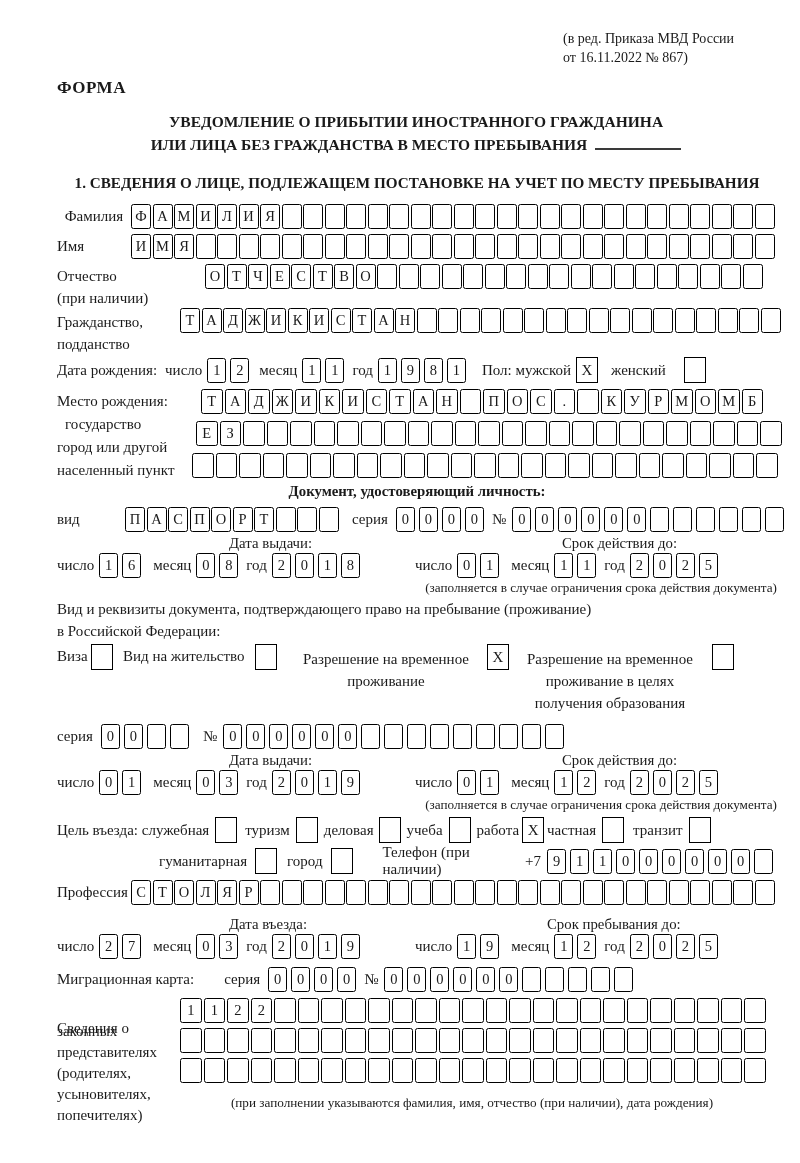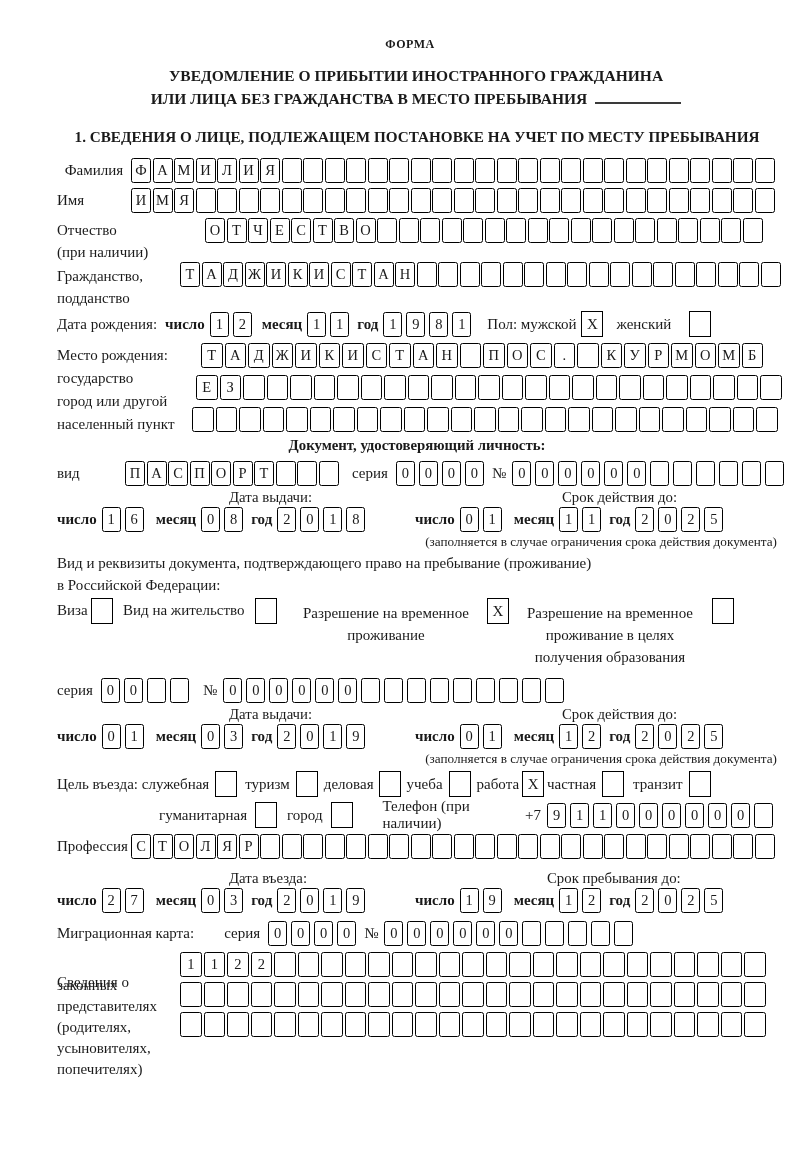--- a/index.html
+++ b/index.html
@@ -7,21 +7,21 @@
   body {
     width:800px; height:1163px;
     font-family:"Liberation Serif", serif;
     color:#1a1a1a; font-size:15px; overflow:hidden; position:relative;
   }
   .page { padding:26px 25px 0 57px; }
 
   
   .annex { margin-left:506px; font-size:14.5px; line-height:18.5px; }
   .annex2 { margin-left:506px; font-size:14px; line-height:18.5px; margin-top:4px; }
-  .forma { text-align:center; padding-right:12px; font-weight:bold; font-size:12px; margin-top:11px; letter-spacing:.5px; }
+  .forma { text-align:left; padding-right:12px; font-weight:bold; font-size:17px; margin-top:11px; letter-spacing:.5px; }
 
   .title { text-align:center; font-weight:bold; font-size:15.5px; line-height:23px; margin-top:12px; }
   .blank-line { display:inline-block; width:86px; border-bottom:2px solid #3a3a3a; height:14px; margin-left:8px; }
   .sec1 { text-align:center; font-weight:bold; font-size:15.2px; margin-top:18px; margin-left:-20px; width:760px; }
 
   .form { margin-top:10px; width:720px; position:relative; }
 
   .frow { display:flex; align-items:center; height:28px; }
   .flabel { flex:0 0 auto; }
 
@@ -44,30 +44,34 @@
   .abs { position:absolute; }
 
   .lblline { line-height:21px; }
 
   .dochead { text-align:center; font-weight:bold; font-size:14.8px; margin-top:2px; height:20px; }
 
   .dp { position:relative; margin-top:2px; height:58px; }
   .dp-head { position:absolute; top:0; font-size:14.8px; }
   .dp-row { position:absolute; top:16px; left:0; display:flex; align-items:center; height:28px; }
   .dp-row2 { position:absolute; top:16px; left:358px; display:flex; align-items:center; height:28px; }
-  .dg-lbl { margin-right:5px;font-weight:bold; }
+  .dg-lbl { margin-right:5px; }
   .dp-note { position:absolute; top:45px; right:0; font-size:13.2px; }
 
   .note-sm { font-size:13.2px; }
 </style>
 </head>
 <body>
 
 <div class="page">
 
+  <div class="annex2">
+    <div>(в ред. Приказа МВД России</div>
+    <div>от 16.11.2022 № 867)</div>
+  </div>
   <div class="forma">ФОРМА</div>
 
   <div class="title">
     <div>УВЕДОМЛЕНИЕ О ПРИБЫТИИ ИНОСТРАННОГО ГРАЖДАНИНА</div>
     <div><span>ИЛИ ЛИЦА БЕЗ ГРАЖДАНСТВА В МЕСТО ПРЕБЫВАНИЯ</span><span class="blank-line"></span></div>
   </div>
 
   <div class="sec1">1. СВЕДЕНИЯ О ЛИЦЕ, ПОДЛЕЖАЩЕМ ПОСТАНОВКЕ НА УЧЕТ ПО МЕСТУ ПРЕБЫВАНИЯ</div>
 
   <div class="form">
@@ -229,21 +233,21 @@
           <span class="cell">1</span>
         </span>
       <span style="margin-left:12px;text-align:center;">Пол: мужской</span>
       <span class="chk" style="margin-left:5px;">X</span>
       <span style="margin-left:13px;">женский</span>
       <span class="chk" style="margin-left:18px;"></span>
     </div>
 
     <div class="rel" style="height:92px; margin-top:5px;">
       <div class="abs lblline" style="left:0; top:2px;">Место рождения:</div>
-      <div class="abs lblline" style="left:0; top:25px;">государство</div>
+      <div class="abs lblline" style="left:8px; top:25px;">государство</div>
       <div class="abs lblline" style="left:0; top:48px;">город или другой</div>
       <div class="abs lblline" style="left:0; top:71px;">населенный пункт</div>
       <span class="boxes w abs" style="left:144px; top:0;">
           <span class="cell">Т</span>
           <span class="cell">А</span>
           <span class="cell">Д</span>
           <span class="cell">Ж</span>
           <span class="cell">И</span>
           <span class="cell">К</span>
           <span class="cell">И</span>
@@ -720,16 +724,17 @@
           <span class="cell"></span>
           <span class="cell"></span>
           <span class="cell"></span>
           <span class="cell"></span>
           <span class="cell"></span>
           <span class="cell"></span>
           <span class="cell"></span>
           <span class="cell"></span>
           <span class="cell"></span>
         </span>
+      <div class="abs note-sm" style="left:110px; top:97px; width:610px; text-align:center;">(при заполнении указываются фамилия, имя, отчество (при наличии), дата рождения)</div>
     </div>
 
   </div>
 </div>
 
 </body></html>

